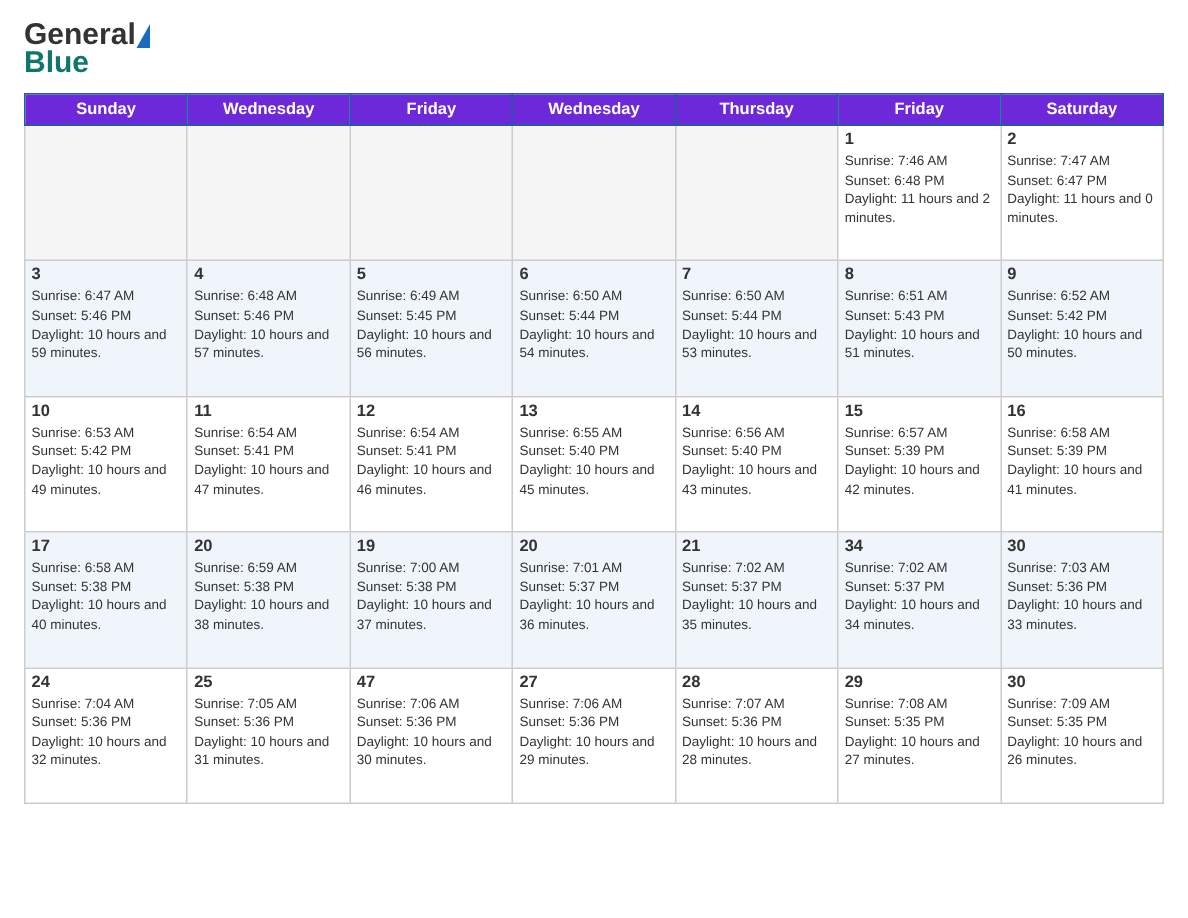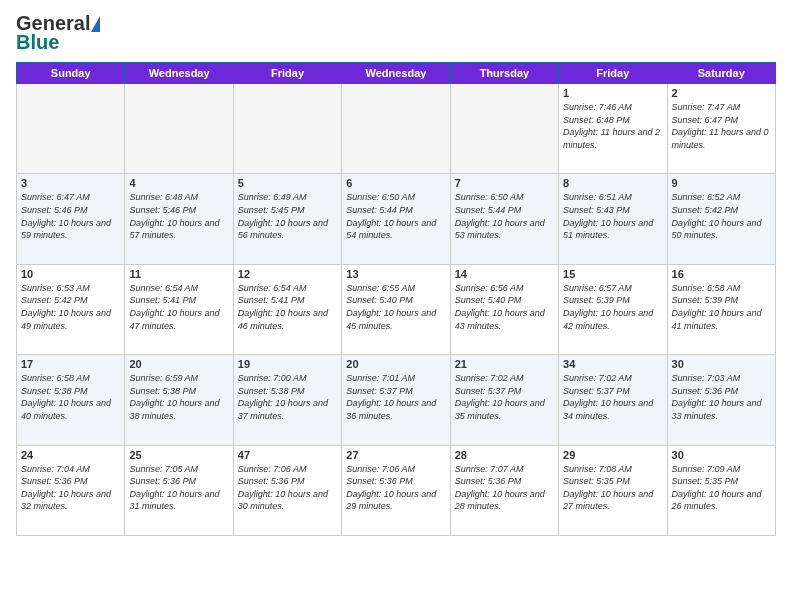--- a/index.html
+++ b/index.html
@@ -73,21 +73,20 @@
     }
     .day-num {
       font-weight: bold;
       font-size: 11px;
       display: block;
       margin-bottom: 2px;
     }
     .day-info {
       line-height: 1.4;
       font-size: 9px;
-      font-style: italic;
     }
     table {
       width: 100%;
       border-collapse: collapse;
     }
   </style>
 </head>
 <body>
 
 <div class="page">

